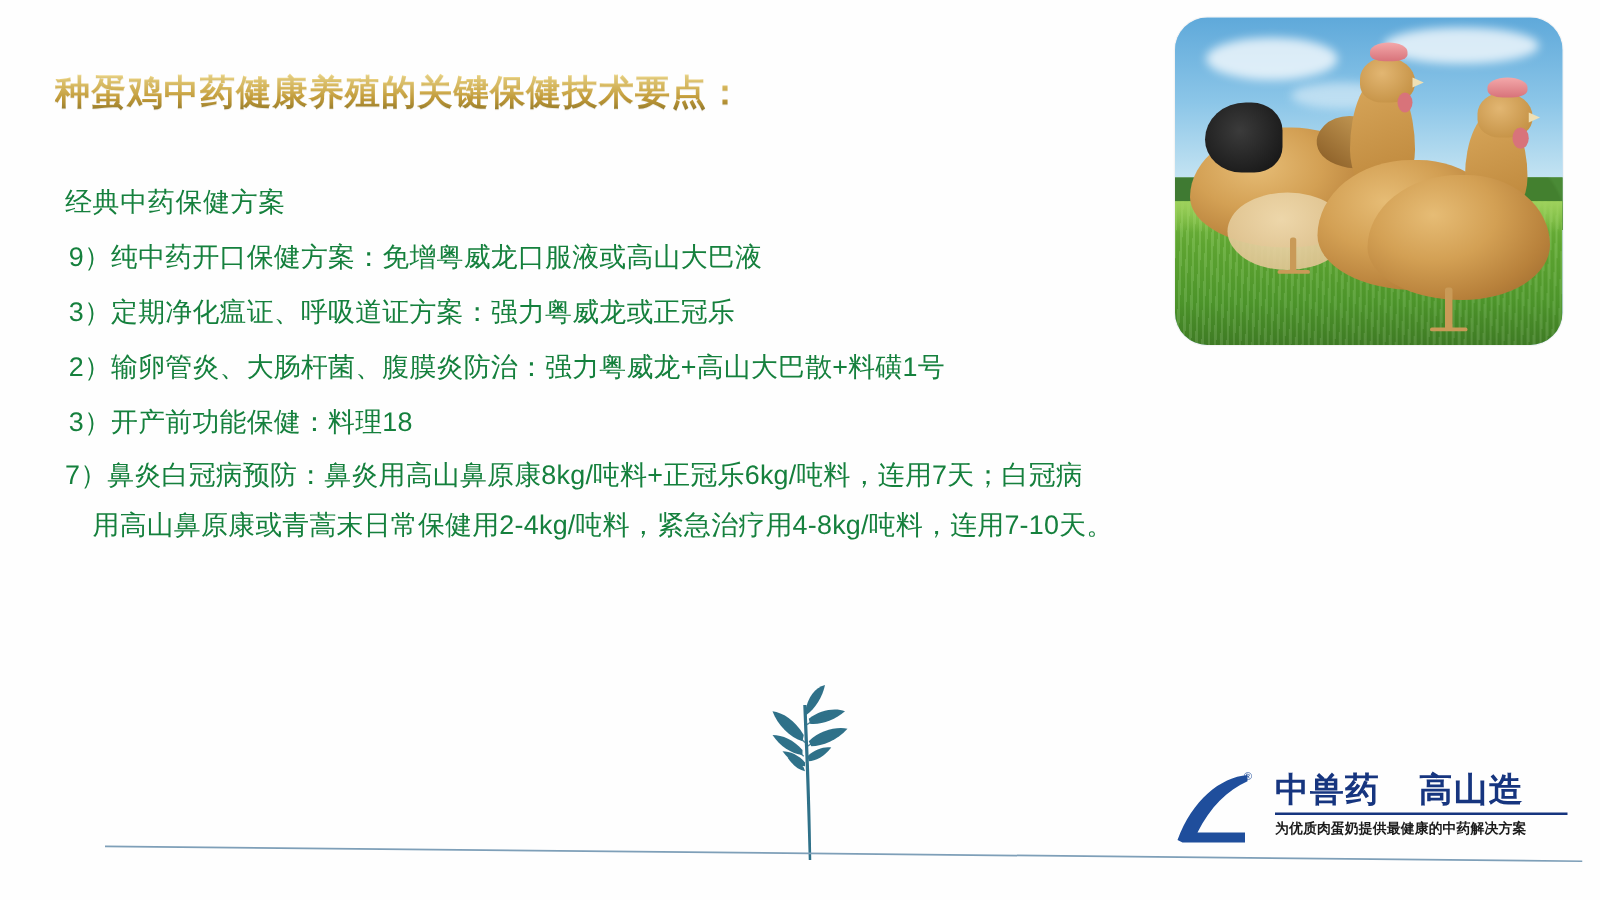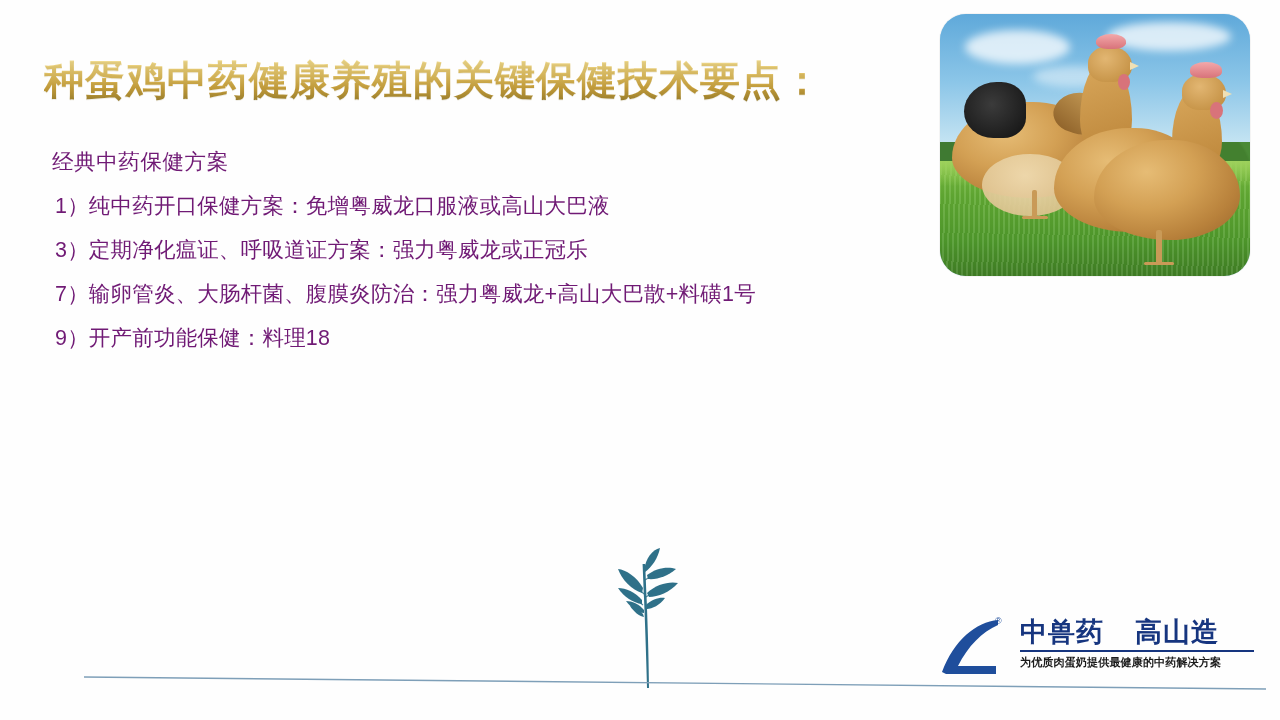--- a/index.html
+++ b/index.html
@@ -18,21 +18,21 @@
     position: absolute;
     inset: 0;
     background: #fefefe;
   }
 
   
   #slide-title {
     position: absolute;
     left: 44px;
     top: 58px;
-    font-size: 40px;
+    font-size: 28px;
     font-weight: bold;
     letter-spacing: 1px;
     line-height: 1.12;
     white-space: nowrap;
     background: linear-gradient(180deg,
         #f3e09a 0%,
         #e9cf7c 18%,
         #d8b556 48%,
         #c79f3c 68%,
         #a98a33 88%,
@@ -46,21 +46,21 @@
 
   
   #body-block {
     position: absolute;
     left: 52px;
     top: 140px;
     width: 1190px;
   }
   .body-line {
     font-size: 21.5px;
-    color: #701a75;
+    color: #15803d;
     line-height: 44px;
     white-space: nowrap;
     letter-spacing: 0.2px;
   }
   .body-line.intro {
     letter-spacing: 0.6px;
   }
   .body-line.numbered {
     padding-left: 3px;
   }
@@ -302,24 +302,28 @@
       <div class="beak" style="left:133px; top:42px;"></div>
       <div class="wattle" style="left:120px; top:54px; width:13px; height:17px;"></div>
       <div class="body" style="left:4px; top:92px; width:146px; height:100px;"></div>
       <div class="leg" style="left:66px; top:182px; width:6px; height:34px;"></div>
       <div class="foot" style="left:54px; top:214px; width:30px;"></div>
     </div>
   </div>
 
   <div id="body-block">
     <div class="body-line intro">经典中药保健方案</div>
-    <div class="body-line numbered">1）纯中药开口保健方案：免增粤威龙口服液或高山大巴液</div>
+    <div class="body-line numbered">9）纯中药开口保健方案：免增粤威龙口服液或高山大巴液</div>
     <div class="body-line numbered">3）定期净化瘟证、呼吸道证方案：强力粤威龙或正冠乐</div>
-    <div class="body-line numbered">7）输卵管炎、大肠杆菌、腹膜炎防治：强力粤威龙+高山大巴散+料磺1号</div>
-    <div class="body-line numbered">9）开产前功能保健：料理18</div>
+    <div class="body-line numbered">2）输卵管炎、大肠杆菌、腹膜炎防治：强力粤威龙+高山大巴散+料磺1号</div>
+    <div class="body-line numbered">3）开产前功能保健：料理18</div>
+    <div class="body-line wrap">
+      <span class="l1">7）鼻炎白冠病预防：鼻炎用高山鼻原康8kg/吨料+正冠乐6kg/吨料，连用7天；白冠病</span>
+      <span class="l2">用高山鼻原康或青蒿末日常保健用2-4kg/吨料，紧急治疗用4-8kg/吨料，连用7-10天。</span>
+    </div>
   </div>
 
   <div id="sprig">
     <svg viewBox="0 0 110 140" width="110" height="140" aria-hidden="true">
       <g fill="#2f7189">
         <path d="M55 140 C54 104 53 74 52 50 C51.4 36 51 26 50.6 16 L53.2 16 C53.6 26 54 36 54.6 50 C55.6 74 56.6 104 57 140 Z"></path>
         <path d="M52 22 C54 10 60 2 68 0 C66 10 60 19 53 24 Z"></path>
         <path d="M55 27 C64 20 76 18 84 21 C76 28 65 32 56 31 Z"></path>
         <path d="M55 45 C64 36 78 33 86 35 C78 44 66 49 57 49 Z"></path>
         <path d="M51 40 C44 28 34 22 26 21 C30 32 40 42 50 45 Z"></path>

